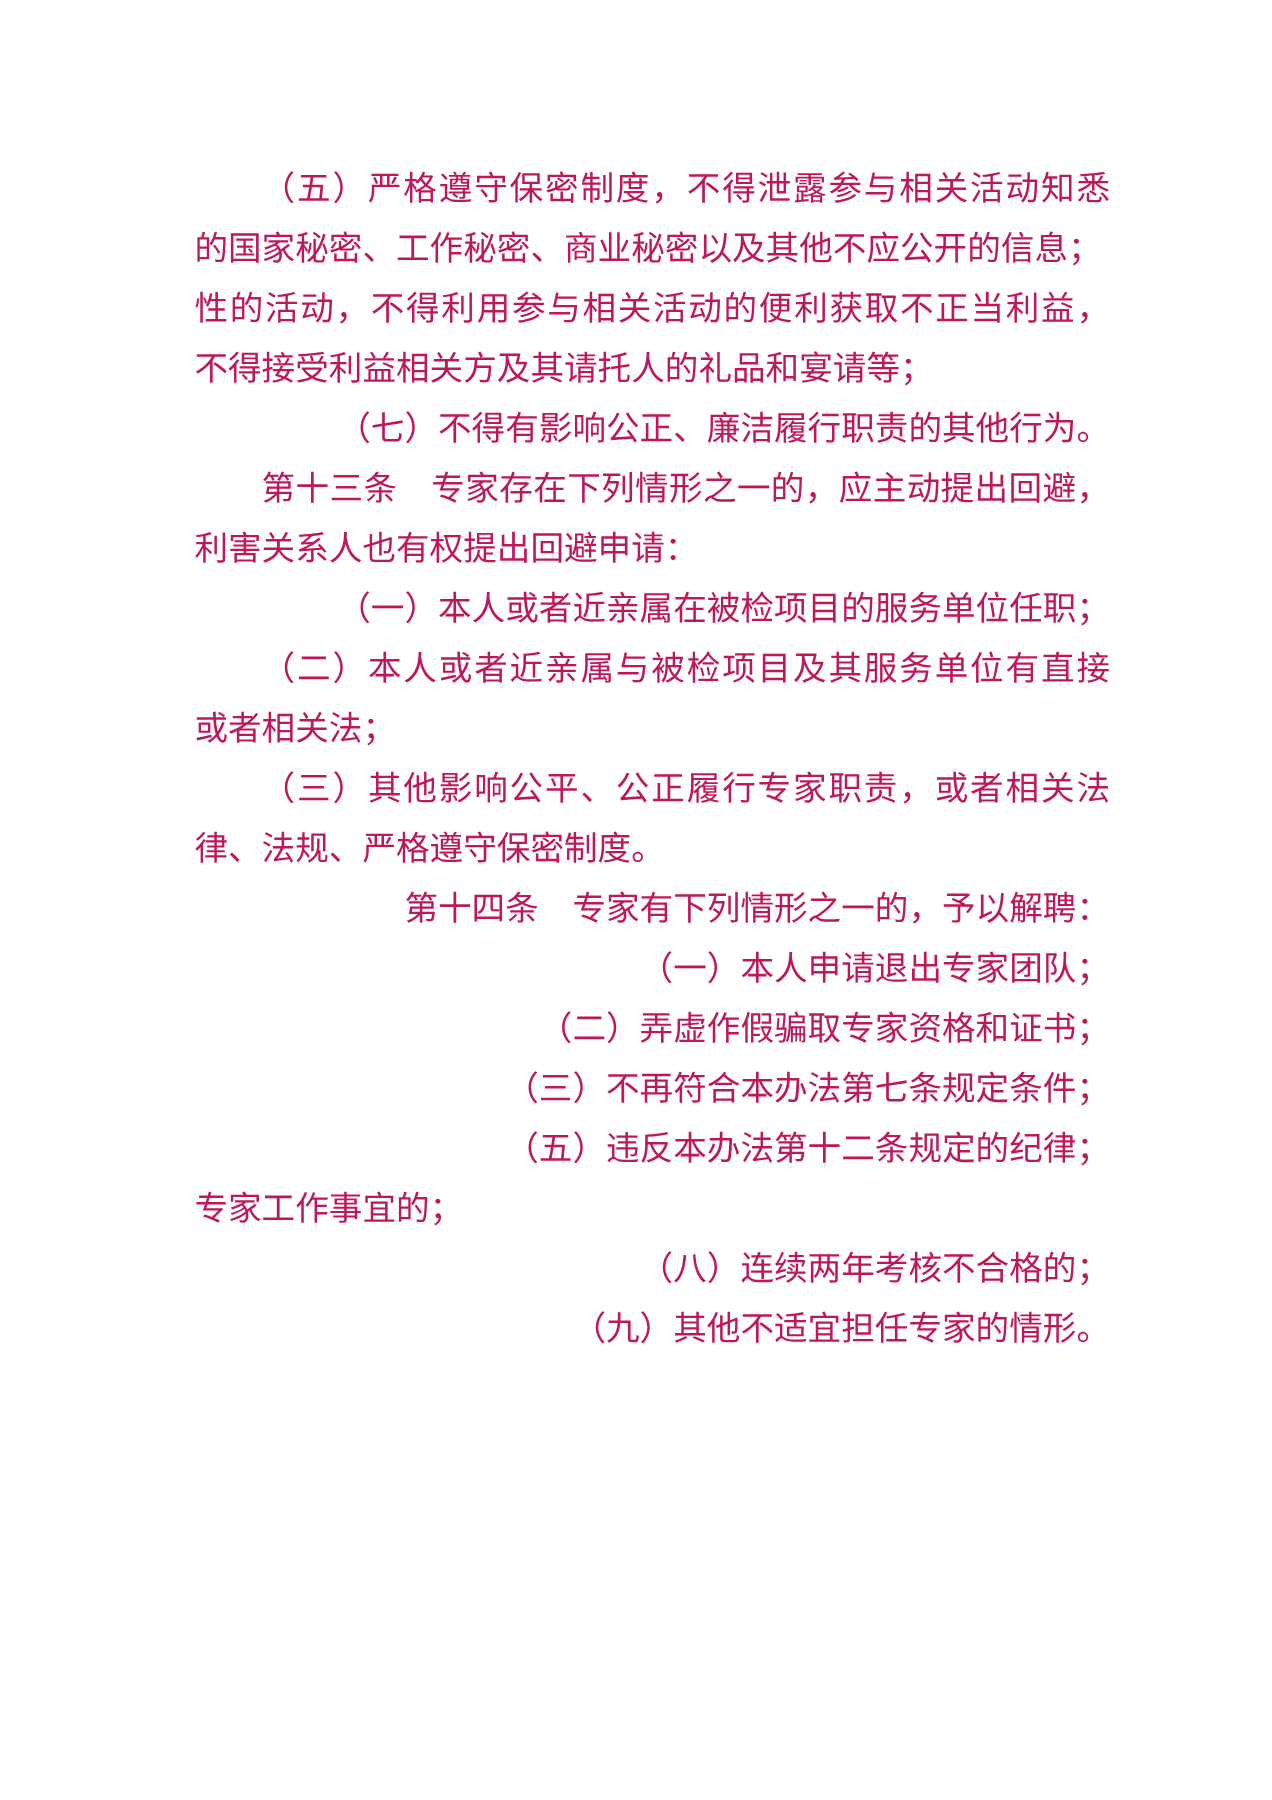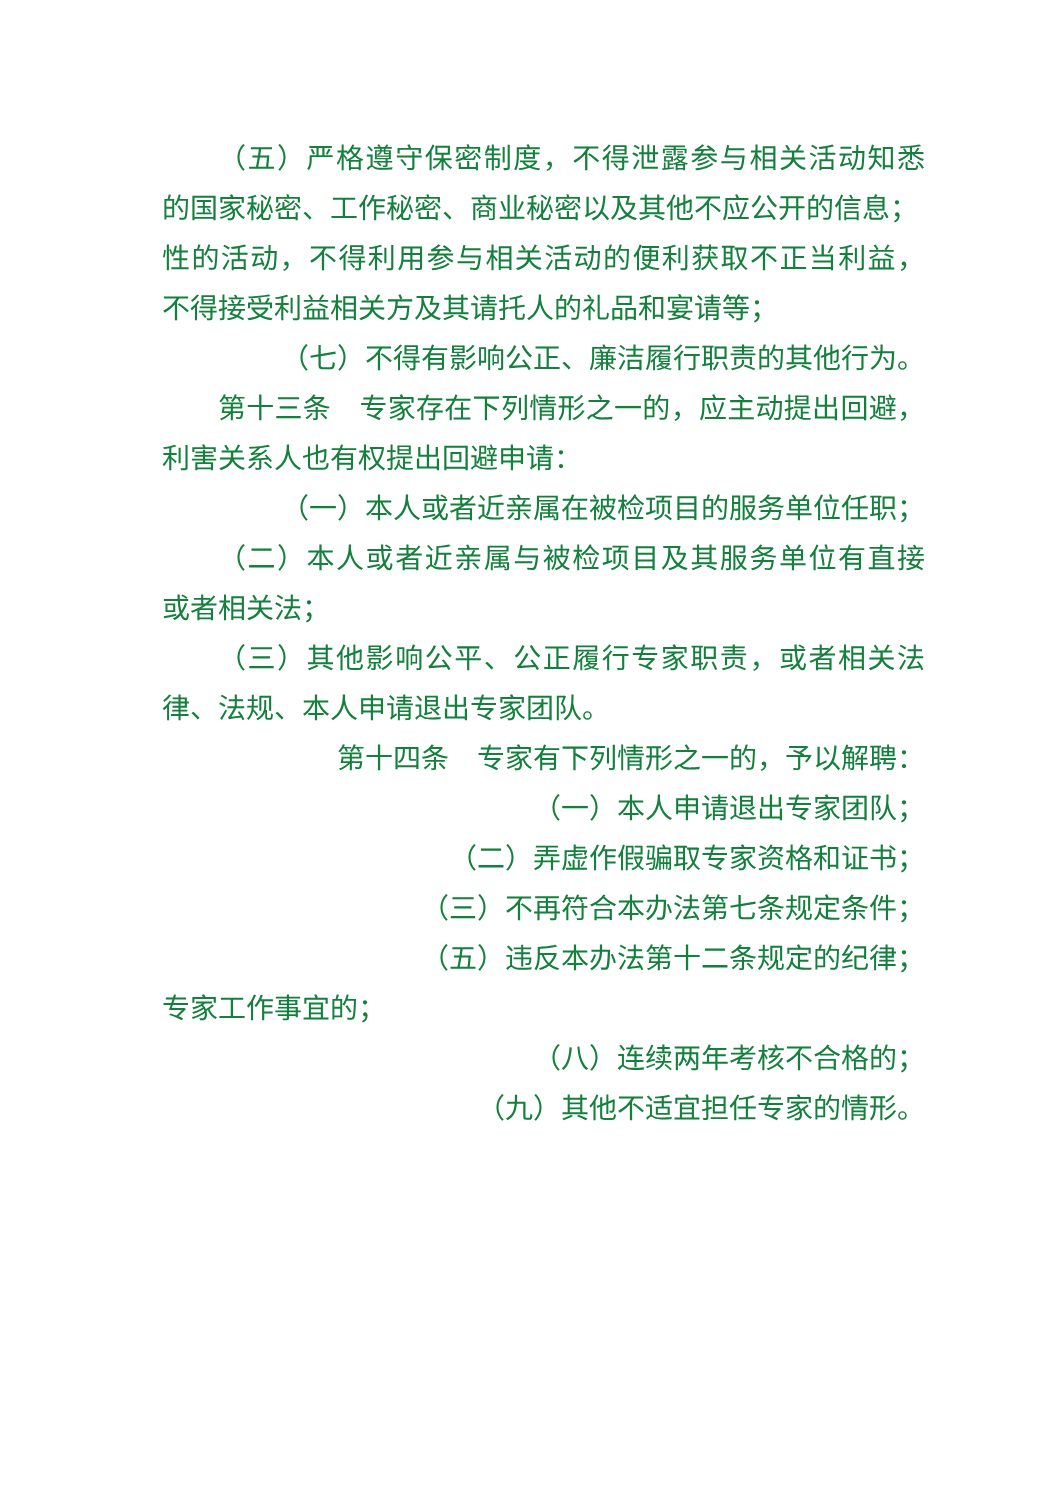--- a/index.html
+++ b/index.html
@@ -45,33 +45,33 @@
   .doc-line.justify {
     text-align: justify;
     text-align-last: justify;
     text-justify: inter-ideograph;
   }
 </style>
 </head>
 <body>
 
 <div class="page">
-  <div class="text-block" style="color: #15803d;">
+  <div class="text-block" style="color: #be185d;">
       <div class="doc-line indent justify">（五）严格遵守保密制度，不得泄露参与相关活动知悉</div>
       <div class="doc-line">的国家秘密、工作秘密、商业秘密以及其他不应公开的信息；</div>
       <div class="doc-line justify">性的活动，不得利用参与相关活动的便利获取不正当利益，</div>
       <div class="doc-line">不得接受利益相关方及其请托人的礼品和宴请等；</div>
       <div class="doc-line indent">（七）不得有影响公正、廉洁履行职责的其他行为。</div>
       <div class="doc-line indent justify">第十三条　专家存在下列情形之一的，应主动提出回避，</div>
       <div class="doc-line">利害关系人也有权提出回避申请：</div>
       <div class="doc-line indent">（一）本人或者近亲属在被检项目的服务单位任职；</div>
       <div class="doc-line indent justify">（二）本人或者近亲属与被检项目及其服务单位有直接</div>
       <div class="doc-line">或者相关法；</div>
       <div class="doc-line indent justify">（三）其他影响公平、公正履行专家职责，或者相关法</div>
-      <div class="doc-line">律、法规、本人申请退出专家团队。</div>
+      <div class="doc-line">律、法规、严格遵守保密制度。</div>
       <div class="doc-line indent">第十四条　专家有下列情形之一的，予以解聘：</div>
       <div class="doc-line indent">（一）本人申请退出专家团队；</div>
       <div class="doc-line indent">（二）弄虚作假骗取专家资格和证书；</div>
       <div class="doc-line indent">（三）不再符合本办法第七条规定条件；</div>
       <div class="doc-line indent">（五）违反本办法第十二条规定的纪律；</div>
       <div class="doc-line">专家工作事宜的；</div>
       <div class="doc-line indent">（八）连续两年考核不合格的；</div>
       <div class="doc-line indent">（九）其他不适宜担任专家的情形。</div>
     </div>
 </div>

